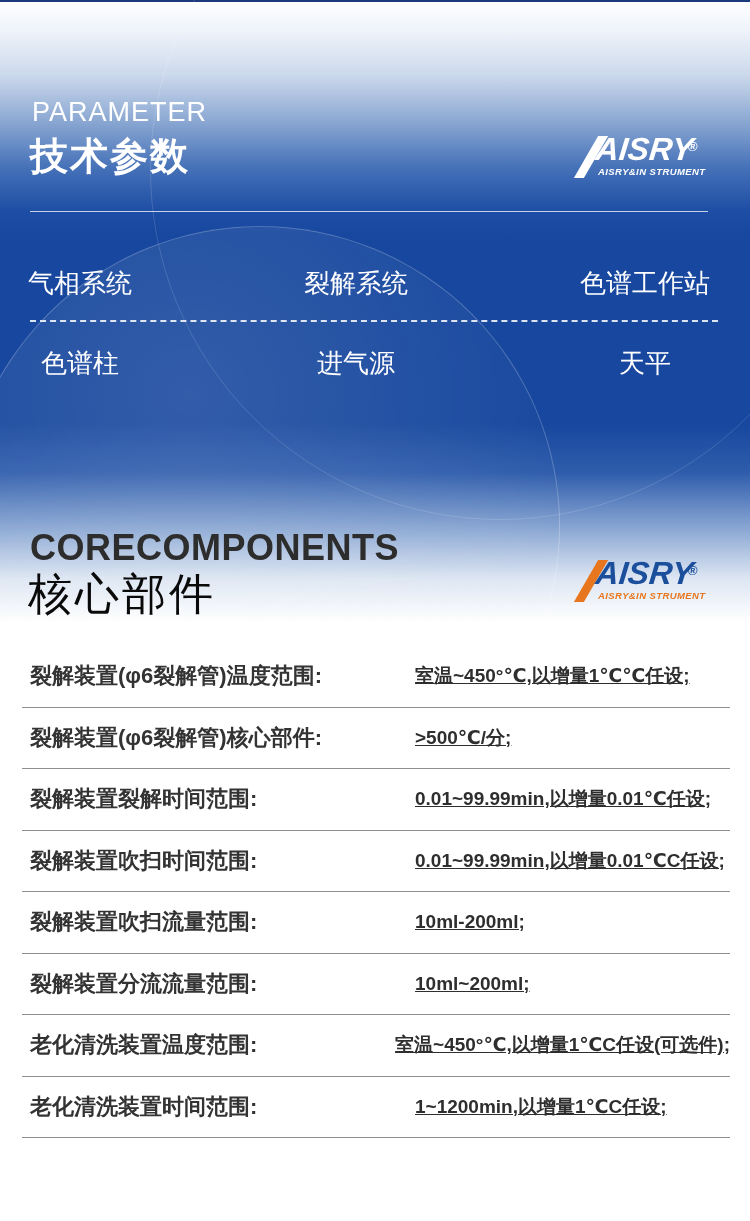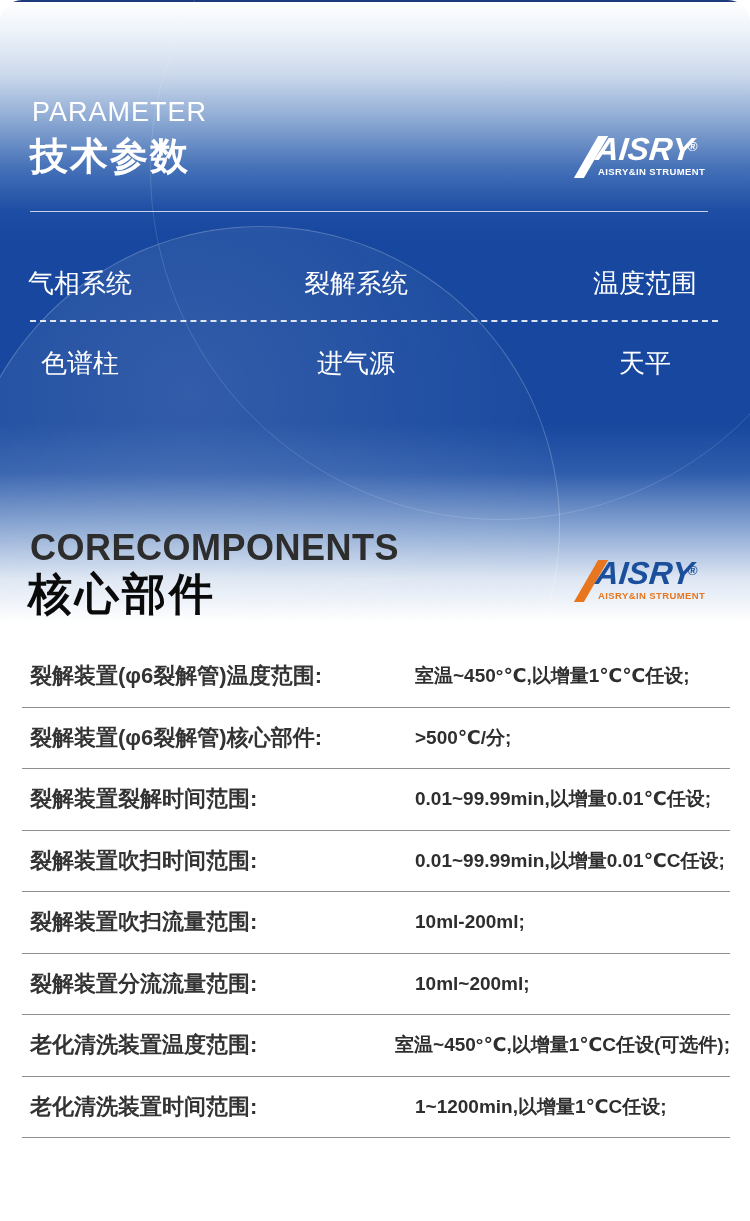--- a/index.html
+++ b/index.html
@@ -1,17 +1,17 @@
 <!DOCTYPE html>
 <html><head>
 <meta charset="utf-8">
 <style>
   * { margin:0; padding:0; box-sizing:border-box; }
   body { background:#ffffff; font-family:"Liberation Sans","DejaVu Sans",sans-serif; }
-  .page { position:relative; width:750px; height:1221px; background:#ffffff; overflow:hidden; margin:0 auto;border-radius:22px; }
+  .page { position:relative; width:750px; height:1221px; background:#ffffff; overflow:hidden; margin:0 auto; }
 
   
   .hero {
     position:absolute; left:0; top:0; width:750px; height:622px; overflow:hidden;
     background:linear-gradient(180deg,
       #ffffff 0%, #eef3fa 5%, #ccd9ec 12%, #8fabd4 19%, #4571b8 27%,
       #1d4da4 34%, #17479e 38%, #17479e 68%, #2f5dac 76%,
       #8aa7d3 85%, #dde6f3 93%, #ffffff 100%);
   }
   .hero-topline { position:absolute; left:0; top:0; width:750px; height:2px; background:#1d3a7d; }
@@ -40,42 +40,42 @@
     border-top:2px dashed rgba(255,255,255,0.85); }
 
   
   .logo { position:absolute; width:140px; height:52px; }
   .logo-slash { position:absolute; left:4px; top:4px; width:10px; height:42px;
     transform:skewX(-30deg); }
   .logo-main { position:absolute; left:14px; top:0; font-size:32px; font-weight:900;
     font-style:italic; letter-spacing:0px; transform:skewX(-6deg); line-height:34px; white-space:nowrap; }
   .logo-reg { position:absolute; right:-4px; top:-2px; font-size:13px; font-weight:700; font-style:normal; }
   .logo-sub { position:absolute; left:16px; top:34px; font-size:9.5px; font-weight:700;
-    letter-spacing:0.4px; white-space:nowrap; }
+    font-style:italic; letter-spacing:0.4px; white-space:nowrap; }
   .logo--white { left:582px; top:132px; }
   .logo--white .logo-slash { background:#ffffff; }
   .logo--white .logo-main, .logo--white .logo-sub, .logo--white .logo-reg { color:#ffffff; }
   .logo--color { left:582px; top:556px; }
   .logo--color .logo-slash { background:#e8761e; }
   .logo--color .logo-main { color:#1b4f9c; }
   .logo--color .logo-reg { color:#1b4f9c; }
   .logo--color .logo-sub { color:#e8761e; }
 
   
   .core-eyebrow { position:absolute; left:30px; top:527px; font-size:36px; font-weight:800;
     color:#2d2d2d; letter-spacing:0.5px; }
-  .core-title { position:absolute; left:28px; top:565px; font-size:44px; font-weight:700;
+  .core-title { position:absolute; left:28px; top:565px; font-size:44px; font-weight:400;
     color:#0a0a0a; letter-spacing:3px; }
 
   
   .spec-table { position:absolute; left:22px; top:646px; width:708px; }
   .spec-row { display:flex; align-items:center; height:61.5px; border-bottom:1px solid #8f8f8f; }
   .spec-label { width:393px; padding-left:8px; font-size:22px; font-weight:700; color:#333333;
     white-space:nowrap; }
-  .spec-value { flex:1; font-size:19px; font-weight:600; color:#2e2e2e; white-space:nowrap; }
+  .spec-value { flex:1; font-size:19px; font-weight:600; color:#2e2e2e; white-space:nowrap;text-decoration:underline; }
 </style>
 </head>
 <body>
 
 <div class="page">
 
   <div class="hero">
     <div class="hero-topline"></div>
     <div class="bubble-a"></div>
     <div class="bubble-b"></div>
@@ -89,21 +89,21 @@
         <span>AISRY</span><span class="logo-reg">®</span>
       </div>
       <div class="logo-sub">AISRY&amp;IN STRUMENT</div>
     </div>
 
     <div class="hero-rule"></div>
 
     <div class="hero-grid-row row-1">
       <div class="grid-cell gc-1">气相系统</div>
       <div class="grid-cell gc-2">裂解系统</div>
-      <div class="grid-cell gc-3">温度范围</div>
+      <div class="grid-cell gc-3">色谱工作站</div>
     </div>
 
     <div class="hero-dashes"></div>
 
     <div class="hero-grid-row row-2">
       <div class="grid-cell gc-1">色谱柱</div>
       <div class="grid-cell gc-2">进气源</div>
       <div class="grid-cell gc-3">天平</div>
     </div>
   </div>

